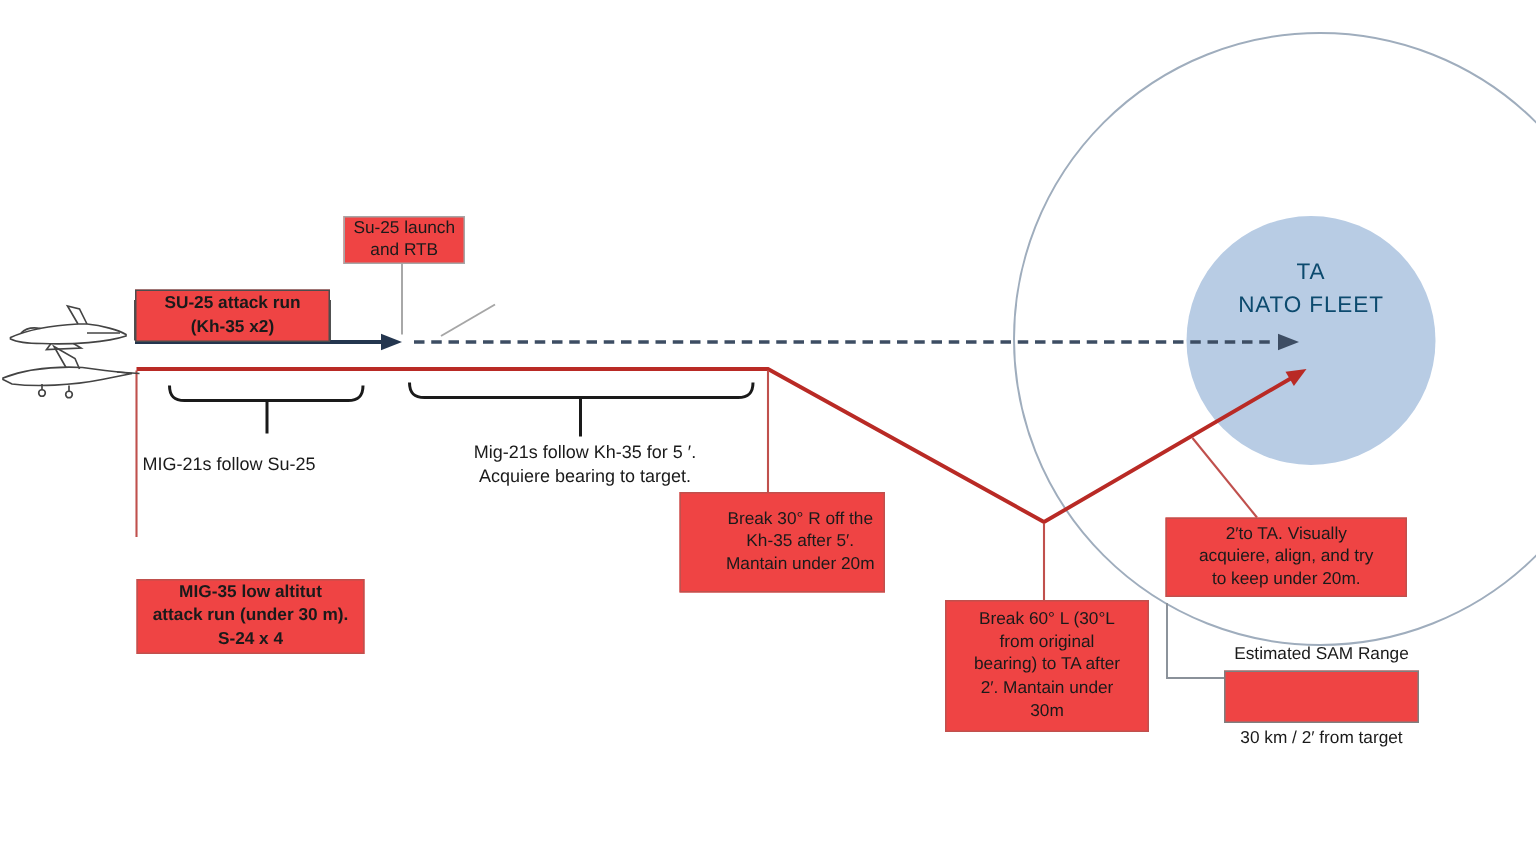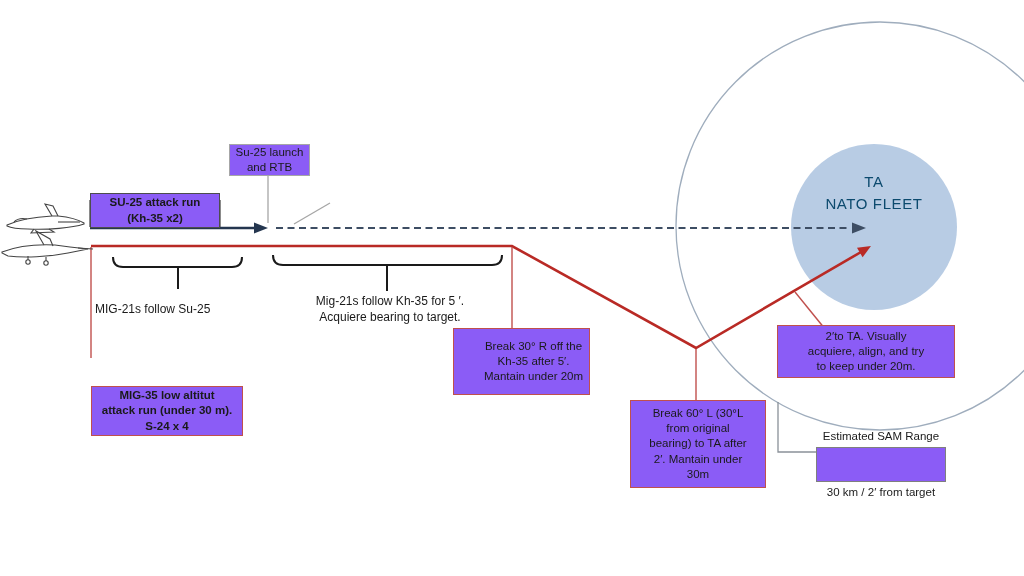--- a/index.html
+++ b/index.html
@@ -2,21 +2,21 @@
 <html><head>
 <meta charset="utf-8">
 <style>
   html,body{margin:0;padding:0;background:#ffffff;}
   #stage{
     position:relative;width:1024px;height:576px;background:#ffffff;
     font-family:"Liberation Sans", sans-serif;color:#1a1a1a;overflow:hidden;
   }
   #diagram-lines{position:absolute;left:0;top:0;width:1024px;height:576px;}
   .box{
-    position:absolute;background:#8b5cf6;text-align:center;
+    position:absolute;background:#ef4444;text-align:center;
     display:flex;flex-direction:column;justify-content:center;
     font-size:11.5px;line-height:1.32;box-sizing:border-box;
   }
   .label{position:absolute;background:transparent;font-size:12px;line-height:1.35;}
   .bold{font-weight:bold;margin-top:28px;}
   .border-dark{border:1.4px solid #4d4d4d;}
   .border-gray{border:1.2px solid #a6a6a6;}
   .border-red{border:1.4px solid #c0504d;}
   .border-sam{border:1.3px solid #7f7f7f;}
   .fleet-label{
@@ -114,21 +114,21 @@
   </div>
 
   <div class="box border-red" style="left:630px;top:400px;width:136px;height:88px;">
     <div>Break 60° L (30°L</div>
     <div>from original</div>
     <div>bearing) to TA after</div>
     <div>2′. Mantain under</div>
     <div>30m</div>
   </div>
 
-  <div class="box border-red" style="left:777px;top:325px;width:178px;height:53px;justify-content:center;">
+  <div class="box border-red" style="left:777px;top:345px;width:161px;height:53px;justify-content:center;">
     <div>2′to TA. Visually</div>
     <div>acquiere, align, and try</div>
     <div>to keep under 20m.</div>
   </div>
 
   <div class="box border-sam" style="left:816px;top:447px;width:130px;height:35px;gap:40px;">
     <div>Estimated SAM Range</div>
     <div>30 km / 2′ from target</div>
   </div>
 

